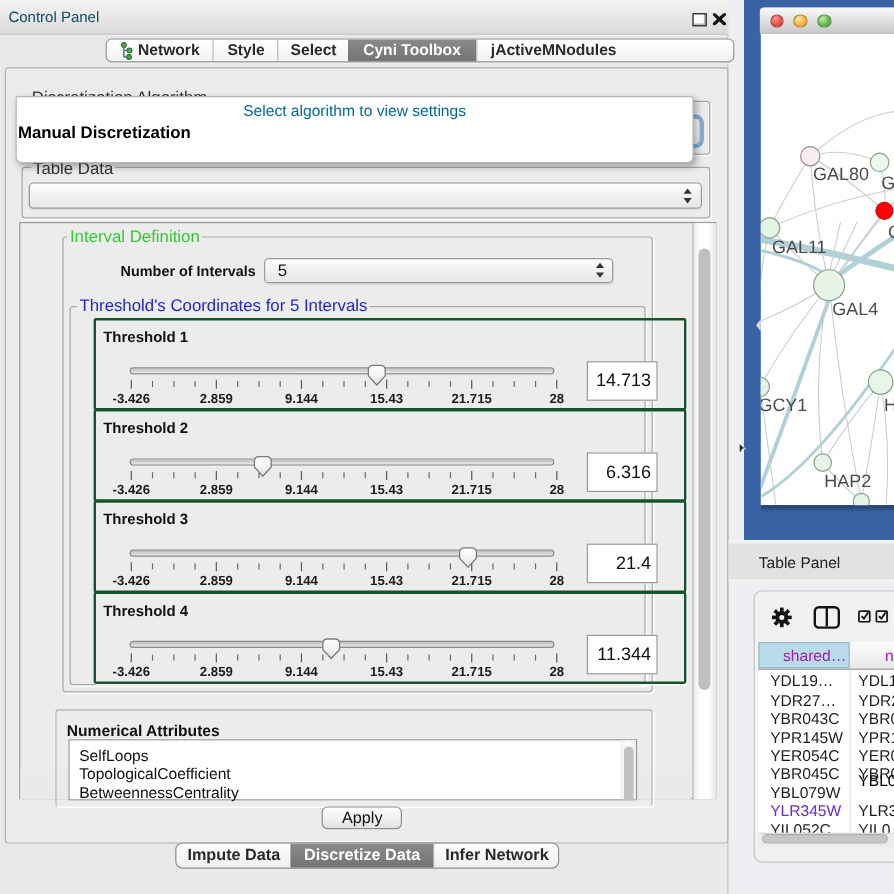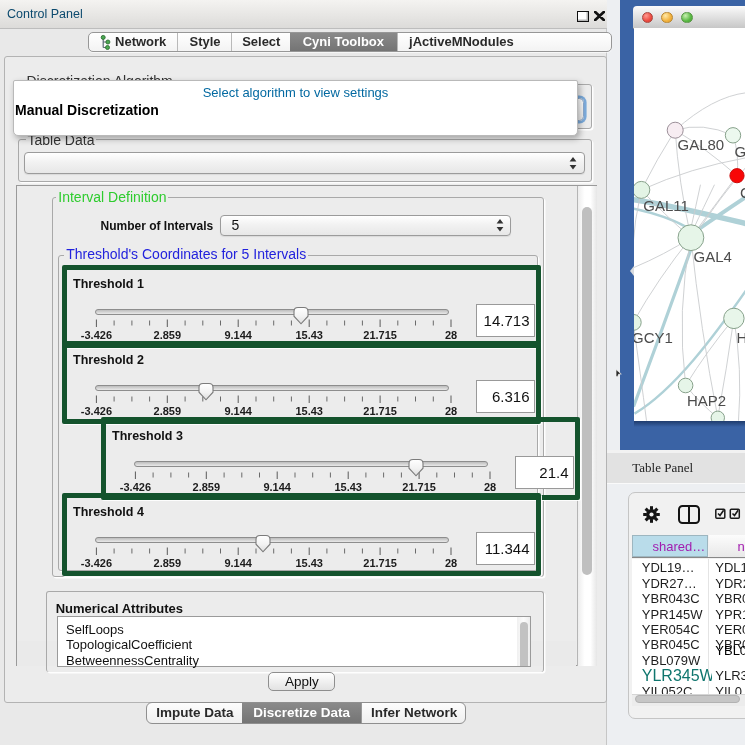--- a/index.html
+++ b/index.html
@@ -5,21 +5,21 @@
   html,body{margin:0;padding:0;}
   body{width:745px;height:745px;overflow:hidden;font-family:"Liberation Sans",sans-serif;background:#e9e9e9;}
   #app{position:relative;width:745px;height:745px;}
   .abs{position:absolute;}
   .grp{position:absolute;border:1px solid #a9a9a9;border-radius:3px;box-shadow:1.5px 1.5px 0 rgba(255,255,255,0.95);}
   .grplbl{position:absolute;background:#ececec;padding:0 2px;white-space:nowrap;}
   .combo{position:absolute;border:1px solid #9b9b9b;border-radius:4px;background:linear-gradient(#ffffff,#f2f2f2 45%,#e7e7e7);box-shadow:0 1px 1px rgba(0,0,0,0.08);}
   .combo .ctext{position:absolute;left:11px;top:0;bottom:0;display:flex;align-items:center;font-size:14px;color:#111;}
   .carr{position:absolute;}
   .tseg{position:absolute;top:0;bottom:0;display:flex;align-items:center;justify-content:center;font-size:13px;font-weight:bold;color:#2a2a2a;}
-  .thbox{position:absolute;left:62px;width:468.5px;height:73px;border:5px solid #14532d;border-radius:2px;box-shadow:1px 1px 0 rgba(255,255,255,0.9);}
+  .thbox{position:absolute;left:78px;width:468.5px;height:73px;border:2px solid #14532d;border-radius:2px;box-shadow:1px 1px 0 rgba(255,255,255,0.9);padding-left:21px;}
   .thlbl{position:absolute;left:6px;top:7px;font-size:12.5px;font-weight:bold;color:#111;}
   .track{position:absolute;left:27.5px;top:38.5px;width:352.5px;height:4px;background:linear-gradient(#bdbdbd,#e9e9e9);border:1px solid #8d8d8d;border-radius:3px;}
   .valbox{position:absolute;left:408.5px;top:34px;width:53px;height:31px;background:#fff;border:1px solid #999;font-size:15px;color:#111;text-align:right;line-height:31px;padding-right:4px;}
   .listitem{position:absolute;left:66px;font-size:13px;color:#111;}
   .hdrcell{position:absolute;font-size:13px;color:#a21caf;}
 </style>
 </head>
 <body>
 <div id="app">
 
@@ -164,21 +164,21 @@
             <stop offset="0" stop-color="#ffffff"></stop>
             <stop offset="0.55" stop-color="#f2f2f2"></stop>
             <stop offset="1" stop-color="#dcdcdc"></stop>
           </linearGradient>
         </defs>
       <path d="M2,5.5 Q2,1.5 6,1.5 L12,1.5 Q16,1.5 16,5.5 L16,10.2 L9,17.8 L2,10.2 Z" fill="url(#thg2)" stroke="#7b7b7b" stroke-width="1.1"></path>
     </svg>
     <div class="valbox">6.316</div>
   </div>
 
-  <div class="thbox" style="top:417px;margin-left:39px;">
+  <div class="thbox" style="top:417px;">
     <div class="thlbl">Threshold 3</div>
     <div class="track"></div>
     <svg style="position:absolute;left:18.0px;top:49px;overflow:visible;" width="380" height="24" viewBox="0 0 380 24">
         <line x1="11.4" y1="0.5" x2="11.4" y2="8" stroke="#5a5a5a" stroke-width="1"></line>
         <line x1="29.1" y1="1.5" x2="29.1" y2="6.5" stroke="#6a6a6a" stroke-width="1"></line>
         <line x1="46.9" y1="1.5" x2="46.9" y2="6.5" stroke="#6a6a6a" stroke-width="1"></line>
         <line x1="64.6" y1="1.5" x2="64.6" y2="6.5" stroke="#6a6a6a" stroke-width="1"></line>
         <line x1="82.3" y1="0.5" x2="82.3" y2="8" stroke="#5a5a5a" stroke-width="1"></line>
         <line x1="100.1" y1="1.5" x2="100.1" y2="6.5" stroke="#6a6a6a" stroke-width="1"></line>
         <line x1="117.8" y1="1.5" x2="117.8" y2="6.5" stroke="#6a6a6a" stroke-width="1"></line>
@@ -335,21 +335,21 @@
       <text x="693.1" y="262.5" font-size="15" fill="#4c4c4c" font-family="Liberation Sans,sans-serif">GAL4</text>
       <text x="631.5" y="343.2" font-size="15" fill="#4c4c4c" font-family="Liberation Sans,sans-serif">GCY1</text>
       <text x="736.1" y="343.2" font-size="15" fill="#4c4c4c" font-family="Liberation Sans,sans-serif">HIS</text>
       <text x="686.4" y="406.2" font-size="15" fill="#4c4c4c" font-family="Liberation Sans,sans-serif">HAP2</text>
     </svg>
 
   <div class="abs" style="left:630.2px;top:266px;width:0;height:0;border-top:5px solid transparent;border-bottom:5px solid transparent;border-right:4.5px solid #d7dade;"></div>
 
   <div class="abs" style="left:607px;top:450px;width:138px;height:3.2px;background:#f2f2f2;"></div>
   <div class="abs" style="left:607px;top:453.2px;width:138px;height:31px;background:#e2e2e2;border-bottom:1px solid #fafafa;box-sizing:border-box;"></div>
-  <div class="abs" style="left:632.3px;top:453.2px;height:30px;display:flex;align-items:center;font-size:13px;color:#222;font-family:Liberation Serif, serif;">Table Panel</div>
+  <div class="abs" style="left:632.3px;top:453.2px;height:30px;display:flex;align-items:center;font-size:13px;color:#222;">Table Panel</div>
 
   <div class="abs" style="left:627.6px;top:492px;width:132px;height:227px;background:#f1f1f1;border:1px solid #c5c5c5;border-radius:7px;box-sizing:border-box;"></div>
 
   <svg class="abs" style="left:643px;top:505.5px;" width="17" height="17" viewBox="0 0 17 17">
     <g fill="#141414">
         <circle cx="8.5" cy="8.5" r="5.4"></circle>
     <g>
           <rect x="7" y="0.2" width="3" height="3.6"></rect>
           <rect x="7" y="13.2" width="3" height="3.6"></rect>
           <rect x="0.2" y="7" width="3.6" height="3"></rect>
@@ -388,21 +388,21 @@
   <div class="abs" style="left:641.8px;top:590.8px;width:70px;height:15.45px;display:flex;align-items:center;font-size:13px;color:#1e1e1e;overflow:hidden;">YBR043C</div>
   <div class="abs" style="left:715.3px;top:590.8px;width:30px;height:15.45px;display:flex;align-items:center;font-size:13px;color:#1e1e1e;overflow:hidden;">YBR0</div>
   <div class="abs" style="left:641.8px;top:606.3px;width:70px;height:15.45px;display:flex;align-items:center;font-size:13px;color:#1e1e1e;overflow:hidden;">YPR145W</div>
   <div class="abs" style="left:715.3px;top:606.3px;width:30px;height:15.45px;display:flex;align-items:center;font-size:13px;color:#1e1e1e;overflow:hidden;">YPR1</div>
   <div class="abs" style="left:641.8px;top:621.7px;width:70px;height:15.45px;display:flex;align-items:center;font-size:13px;color:#1e1e1e;overflow:hidden;">YER054C</div>
   <div class="abs" style="left:715.3px;top:621.7px;width:30px;height:15.45px;display:flex;align-items:center;font-size:13px;color:#1e1e1e;overflow:hidden;">YER0</div>
   <div class="abs" style="left:641.8px;top:637.2px;width:70px;height:15.45px;display:flex;align-items:center;font-size:13px;color:#1e1e1e;overflow:hidden;">YBR045C</div>
   <div class="abs" style="left:715.3px;top:637.2px;width:30px;height:15.45px;display:flex;align-items:center;font-size:13px;color:#1e1e1e;overflow:hidden;">YBR0</div>
   <div class="abs" style="left:641.8px;top:652.6px;width:70px;height:15.45px;display:flex;align-items:center;font-size:13px;color:#1e1e1e;overflow:hidden;">YBL079W</div>
   <div class="abs" style="left:715.3px;top:615px;width:30px;height:15.45px;display:flex;align-items:center;font-size:13px;color:#000000;overflow:hidden;margin-top:28px;">YBL0</div>
-  <div class="abs" style="left:641.8px;top:668.0px;width:70px;height:15.45px;display:flex;align-items:center;font-size:16px;color:#0f766e;overflow:hidden;">YLR345W</div>
+  <div class="abs" style="left:641.8px;top:668.0px;width:70px;height:15.45px;display:flex;align-items:center;font-size:13px;color:#6d28d9;overflow:hidden;">YLR345W</div>
   <div class="abs" style="left:715.3px;top:668.0px;width:30px;height:15.45px;display:flex;align-items:center;font-size:13px;color:#1e1e1e;overflow:hidden;">YLR3</div>
   <div class="abs" style="left:641.8px;top:683.5px;width:70px;height:15.45px;display:flex;align-items:center;font-size:13px;color:#1e1e1e;overflow:hidden;">YIL052C</div>
   <div class="abs" style="left:715.3px;top:683.5px;width:30px;height:15.45px;display:flex;align-items:center;font-size:13px;color:#1e1e1e;overflow:hidden;">YIL0</div>
 
   <div class="abs" style="left:632px;top:693.5px;width:113px;height:11.5px;background:#ececec;border-top:1px solid #d5d5d5;"></div>
   <div class="abs" style="left:635px;top:695.3px;width:105px;height:8.2px;background:#c6c6c6;border:1px solid #b2b2b2;border-radius:4.5px;box-sizing:border-box;"></div>
   <svg class="abs" style="left:614.8px;top:368.8px;" width="7" height="8" viewBox="0 0 7 8">
       <path d="M1,7.5 L1,0.5 L6.3,5 L3.6,5.2 L2.6,7.8 Z" fill="#2b2b2b" stroke="#f5f5f5" stroke-width="0.7"></path>
     </svg>
 </div>

